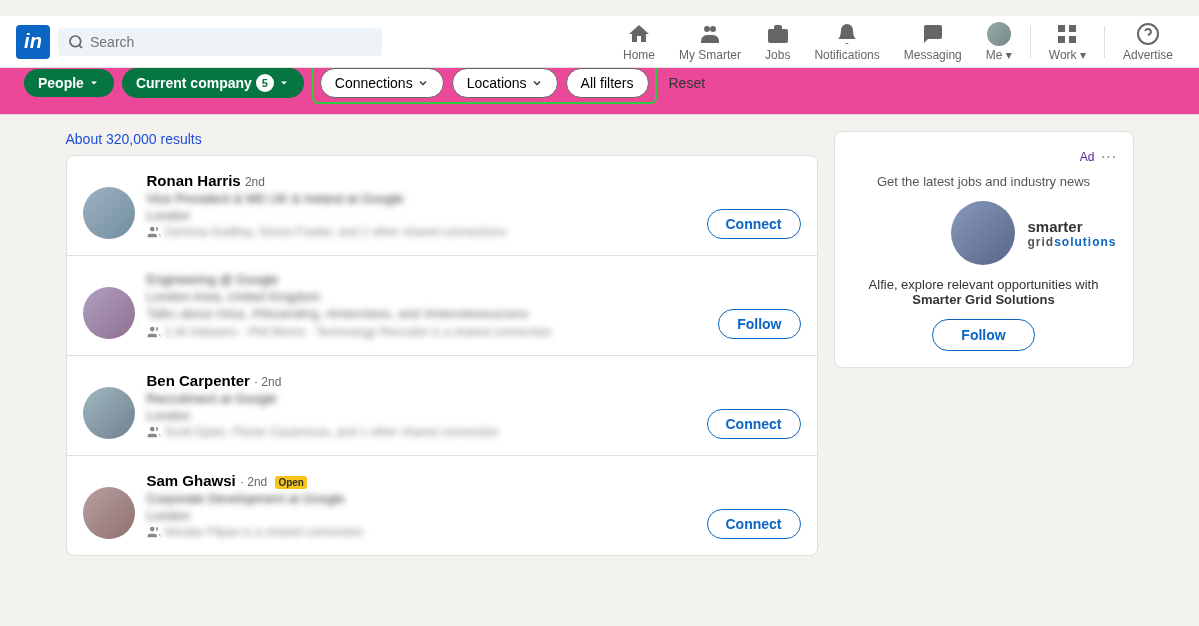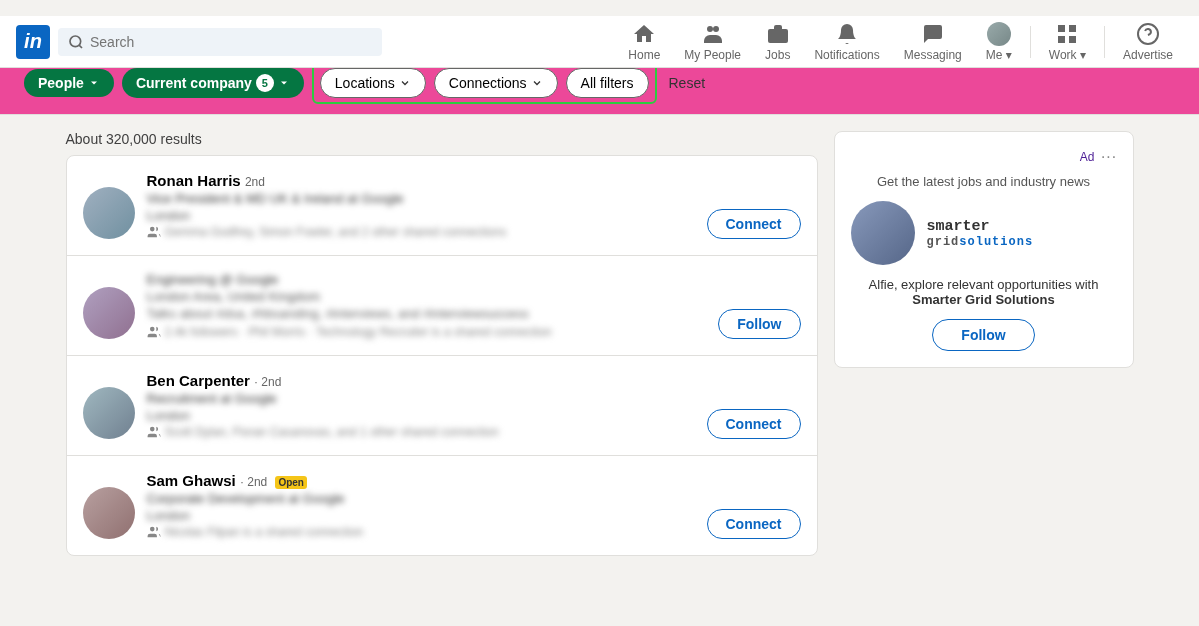--- a/index.html
+++ b/index.html
@@ -156,21 +156,21 @@
       padding: 0 16px;
     }
 
     
     .results-panel {
       flex: 1;
       min-width: 0;
     }
     .results-count {
       font-size: 14px;
-      color: #404040;
+      color: #1d4ed8;
       margin-bottom: 8px;
     }
     .results-card {
       background: #fff;
       border: 1px solid #e0dfdc;
       border-radius: 8px;
       overflow: hidden;
     }
     .person-row {
       display: flex;
@@ -291,24 +291,23 @@
     }
     .ad-tagline {
       font-size: 13px;
       color: #555;
       text-align: center;
       margin-bottom: 12px;
     }
     .ad-company-info {
       display: flex;
       align-items: center;
-      justify-content: flex-start;
+      justify-content: flex-end;
       gap: 12px;
       margin-bottom: 12px;
-      font-family: Liberation Mono, monospace;
     }
     .ad-avatar {
       width: 64px;
       height: 64px;
       border-radius: 50%;
       background: linear-gradient(135deg, #8899aa, #667788);
       overflow: hidden;
     }
     .ad-company-logo {
       display: flex;
@@ -357,21 +356,21 @@
         </svg>
       <span>Home</span>
     </a>
 
     <a class="nav-item">
       <svg width="24" height="24" viewBox="0 0 24 24" fill="#666">
           <circle cx="9" cy="7" r="3"></circle>
           <circle cx="15" cy="7" r="3"></circle>
           <path d="M3 21v-2a6 6 0 0 1 6-6h6a6 6 0 0 1 6 6v2"></path>
         </svg>
-      <span>My People</span>
+      <span>My Smarter</span>
     </a>
 
     <a class="nav-item">
       <svg width="24" height="24" viewBox="0 0 24 24" fill="#666">
           <rect x="2" y="7" width="20" height="14" rx="2" ry="2"></rect>
           <path d="M16 7V5a2 2 0 0 0-2-2h-4a2 2 0 0 0-2 2v2"></path>
           <line x1="12" y1="12" x2="12" y2="12" stroke-width="3"></line>
         </svg>
       <span>Jobs</span>
     </a>
@@ -429,27 +428,27 @@
   <button class="filter-btn-filled">
     <span>Current company</span>
     <span class="badge">5</span>
     <svg width="12" height="12" viewBox="0 0 24 24" fill="white">
         <polyline points="6 9 12 15 18 9"></polyline>
       </svg>
   </button>
 
   <div class="filter-highlight-group">
     <button class="filter-btn-outline">
-      <span>Locations</span>
+      <span>Connections</span>
       <svg width="12" height="12" viewBox="0 0 24 24" fill="none" stroke="#333" stroke-width="2.5">
           <polyline points="6 9 12 15 18 9"></polyline>
         </svg>
     </button>
     <button class="filter-btn-outline">
-      <span>Connections</span>
+      <span>Locations</span>
       <svg width="12" height="12" viewBox="0 0 24 24" fill="none" stroke="#333" stroke-width="2.5">
           <polyline points="6 9 12 15 18 9"></polyline>
         </svg>
     </button>
     <button class="filter-btn-outline">
       <span>All filters</span>
     </button>
   </div>
 
   <button class="reset-btn">Reset</button>

